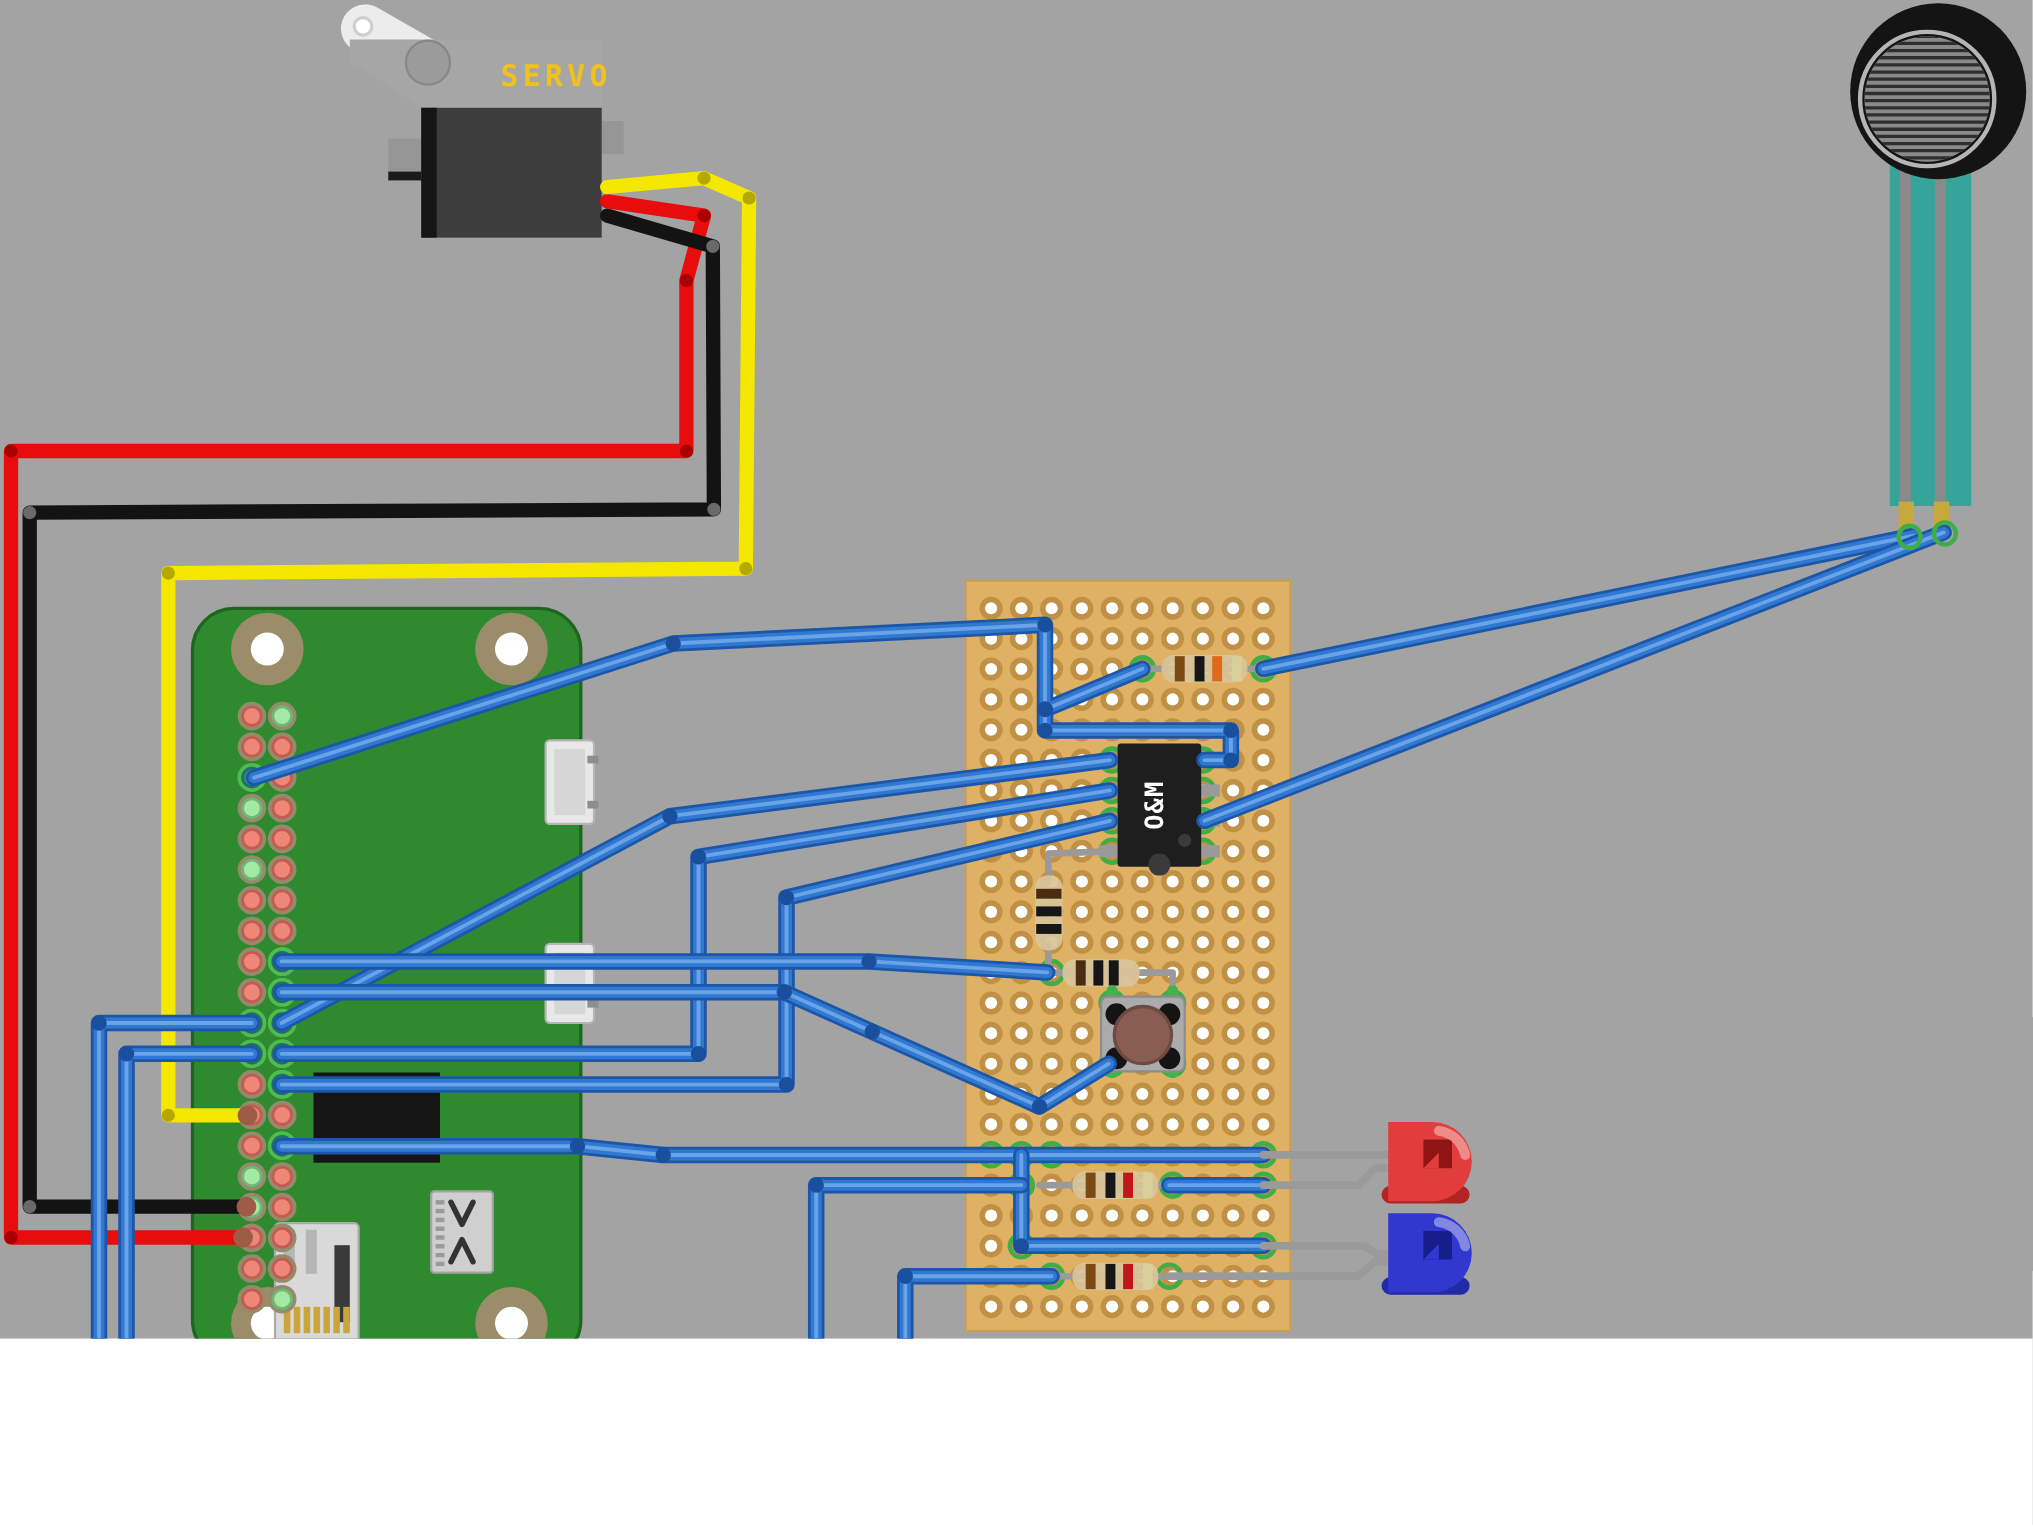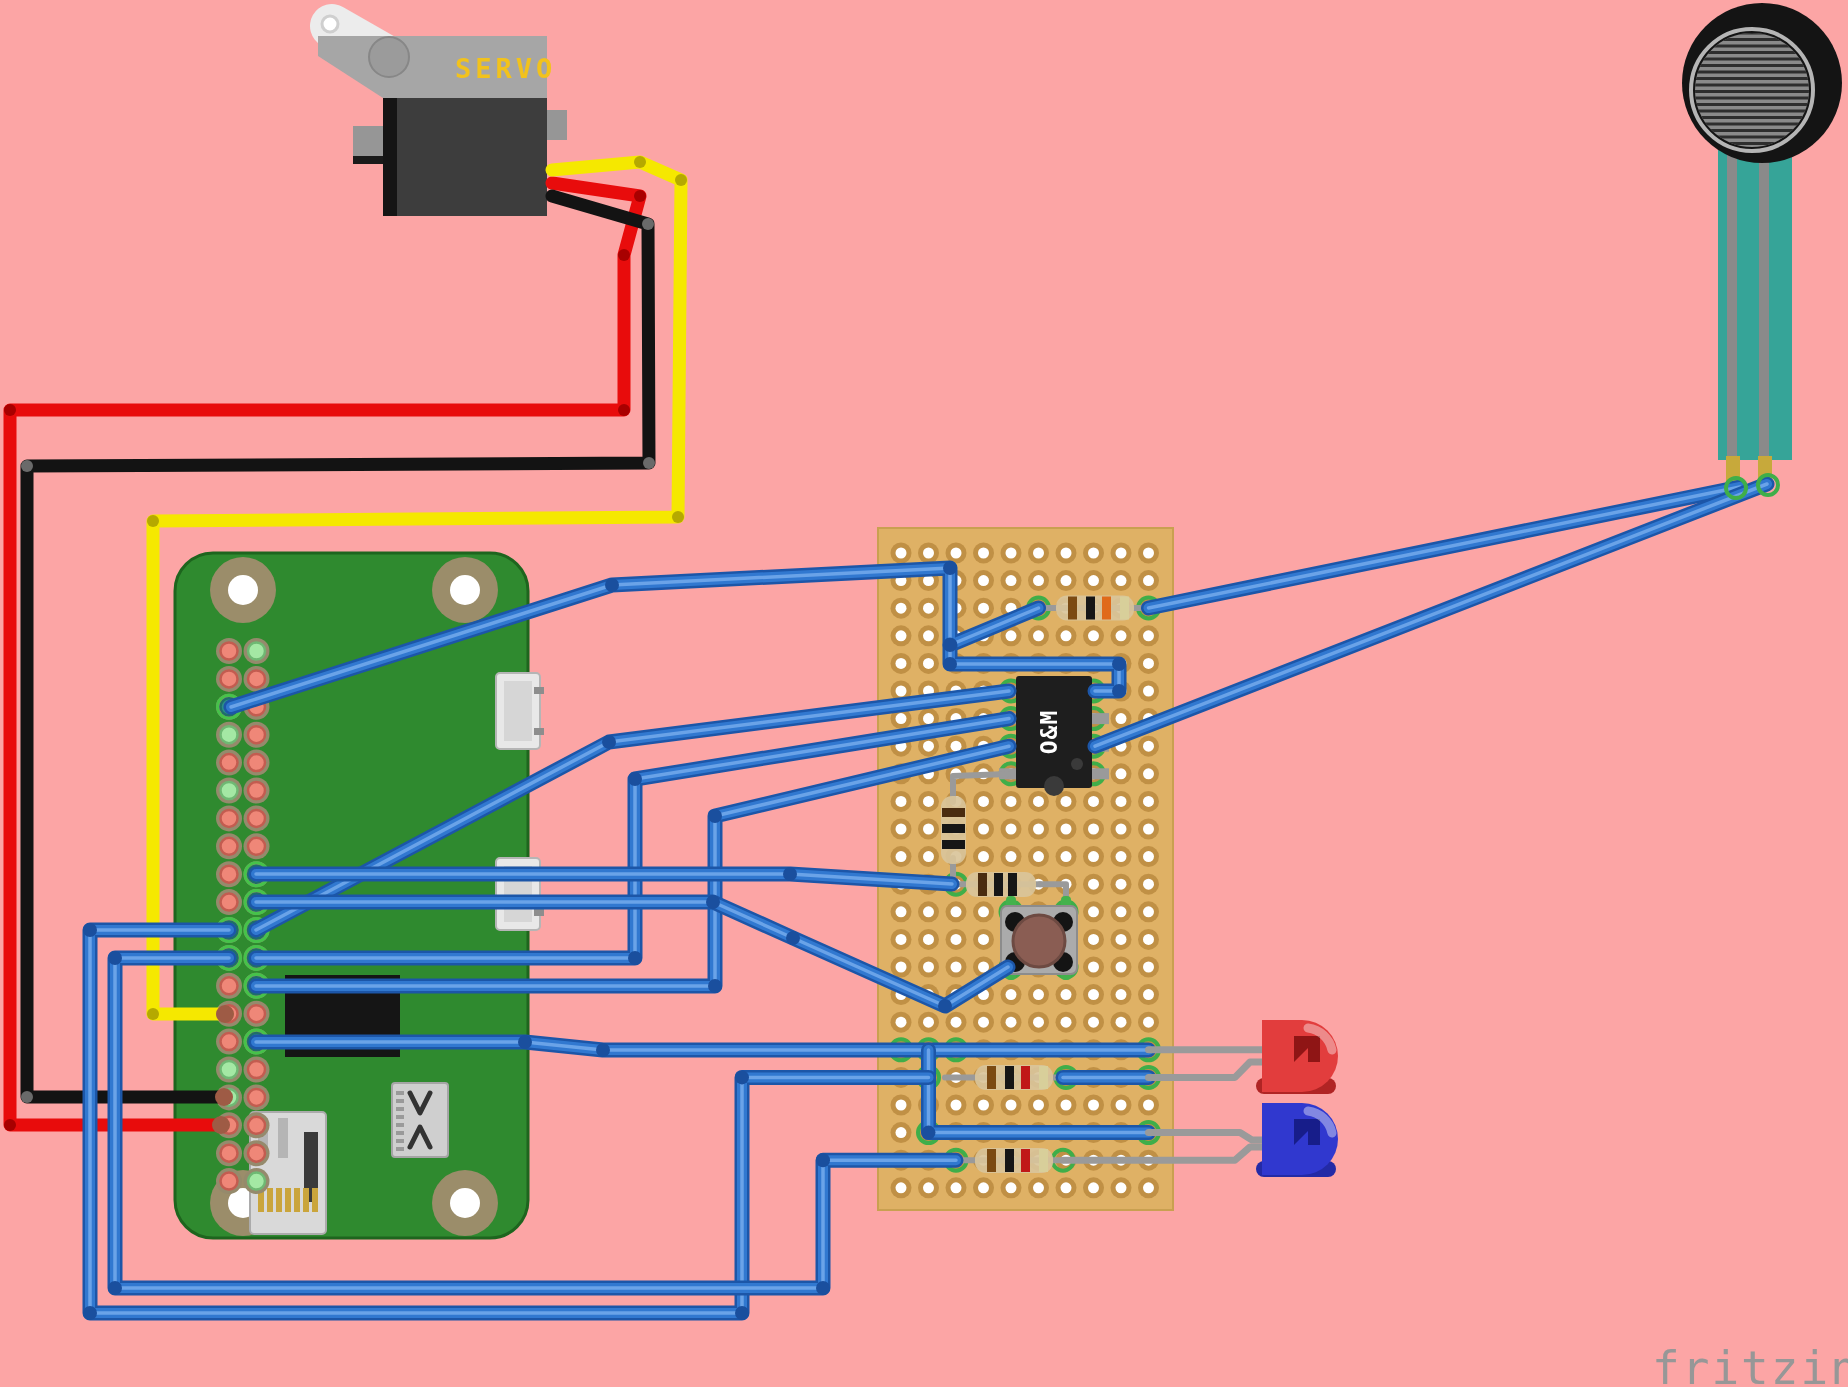--- a/index.html
+++ b/index.html
@@ -1,16 +1,16 @@
 <!DOCTYPE html>
 <html><head>
 <meta charset="utf-8">
 <style>
   html,body{margin:0;padding:0;background:#ffffff;}
-  .stage{position:relative;width:1848px;height:1387px;background:#fca5a5;overflow:hidden;
+  .stage{position:relative;width:1848px;height:1217px;background:#a3a3a3;overflow:hidden;
          font-family:"DejaVu Sans Mono", monospace;}
   svg{position:absolute;left:0;top:0;}
   text{user-select:none;}
   .servo-label{font-family:"DejaVu Sans Mono",monospace;font-weight:bold;font-size:27px;
                letter-spacing:4px;fill:#f2c21c;}
   .ic-label{font-family:"DejaVu Sans Mono",monospace;font-weight:bold;font-size:23px;fill:#ffffff;
             letter-spacing:1px;}
   .watermark{font-family:"DejaVu Sans Mono",monospace;font-size:46px;fill:#979797;letter-spacing:2px;}
 </style>
 </head>

